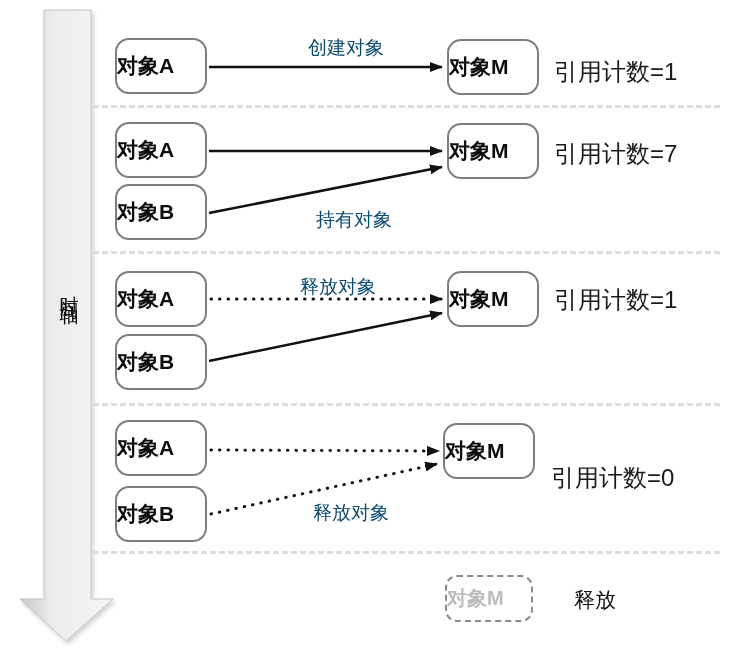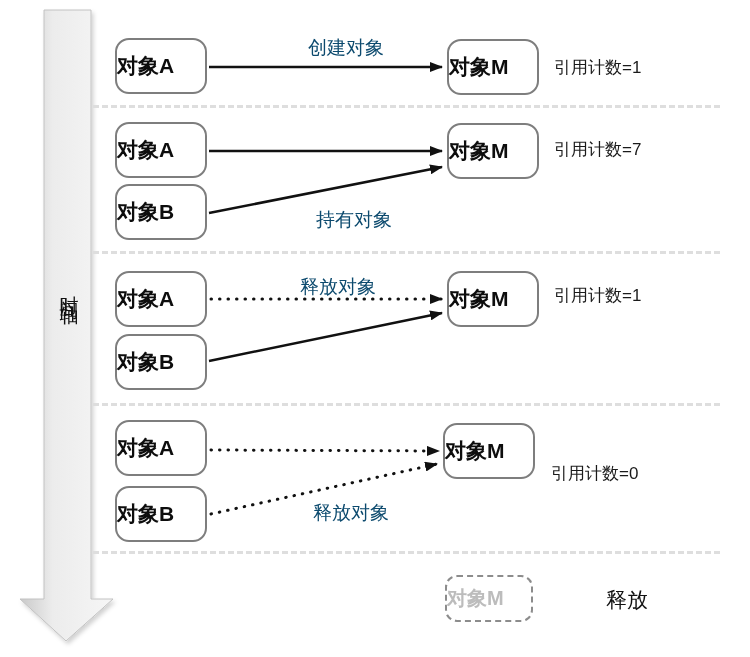--- a/index.html
+++ b/index.html
@@ -31,21 +31,21 @@
     color:#bcbcbc;font-size:20px;
   }
   
   #arrows-svg{position:absolute;left:0;top:0;width:750px;height:657px;pointer-events:none;}
   
   .arrow-label{
     position:absolute;transform:translateX(-50%);
     font-size:19px;color:#0c4a6e;white-space:nowrap;margin-left:24px;
   }
   .count-label{
-    position:absolute;font-size:17px;color:#1a1a1a;white-space:nowrap;
+    position:absolute;font-size:24px;color:#1a1a1a;white-space:nowrap;
   }
   .status-label{
     position:absolute;font-size:21px;color:#111;white-space:nowrap;
   }
 </style>
 </head>
 <body>
 
 <div id="stage">
 
@@ -129,15 +129,15 @@
   </div>
   <div class="obox" style="left:443px;top:423px;">
     <span>对象M</span>
   </div>
   <div class="arrow-label" style="left:327px;top:500px;">释放对象</div>
   <div class="count-label" style="left:551px;top:462px;">引用计数=0</div>
 
   <div class="obox released" style="left:445px;top:575px;">
     <span>对象M</span>
   </div>
-  <div class="status-label" style="left:574px;top:586px;margin-left:32px;">释放</div>
+  <div class="status-label" style="left:574px;top:586px;">释放</div>
 
 </div>
 
 </body></html>

